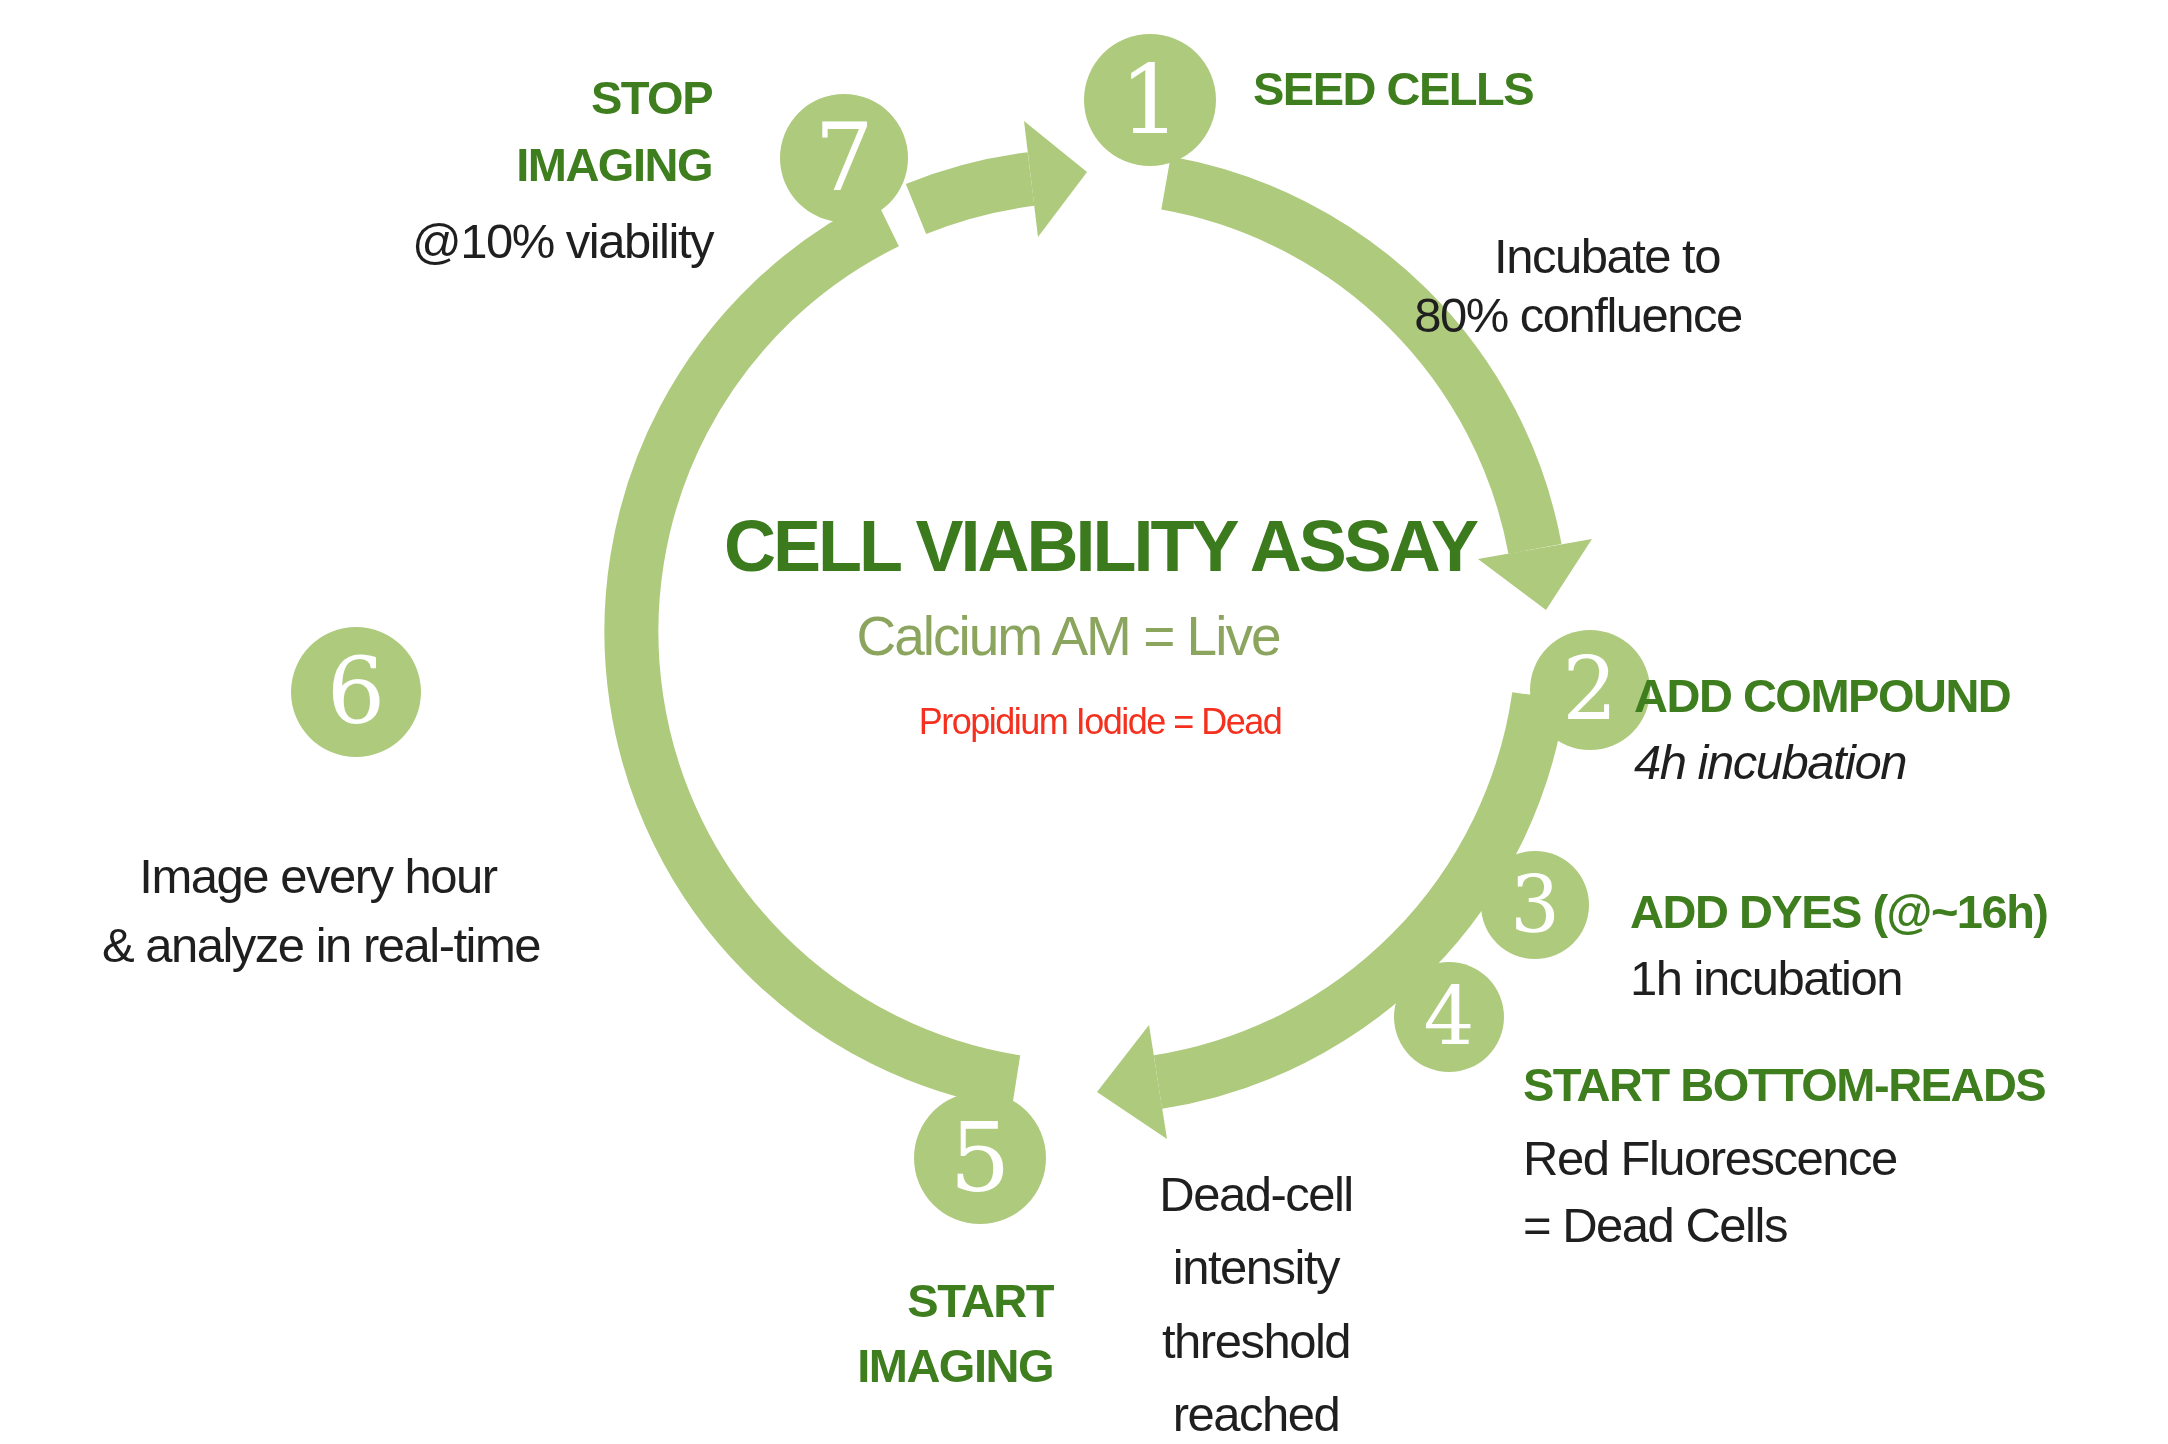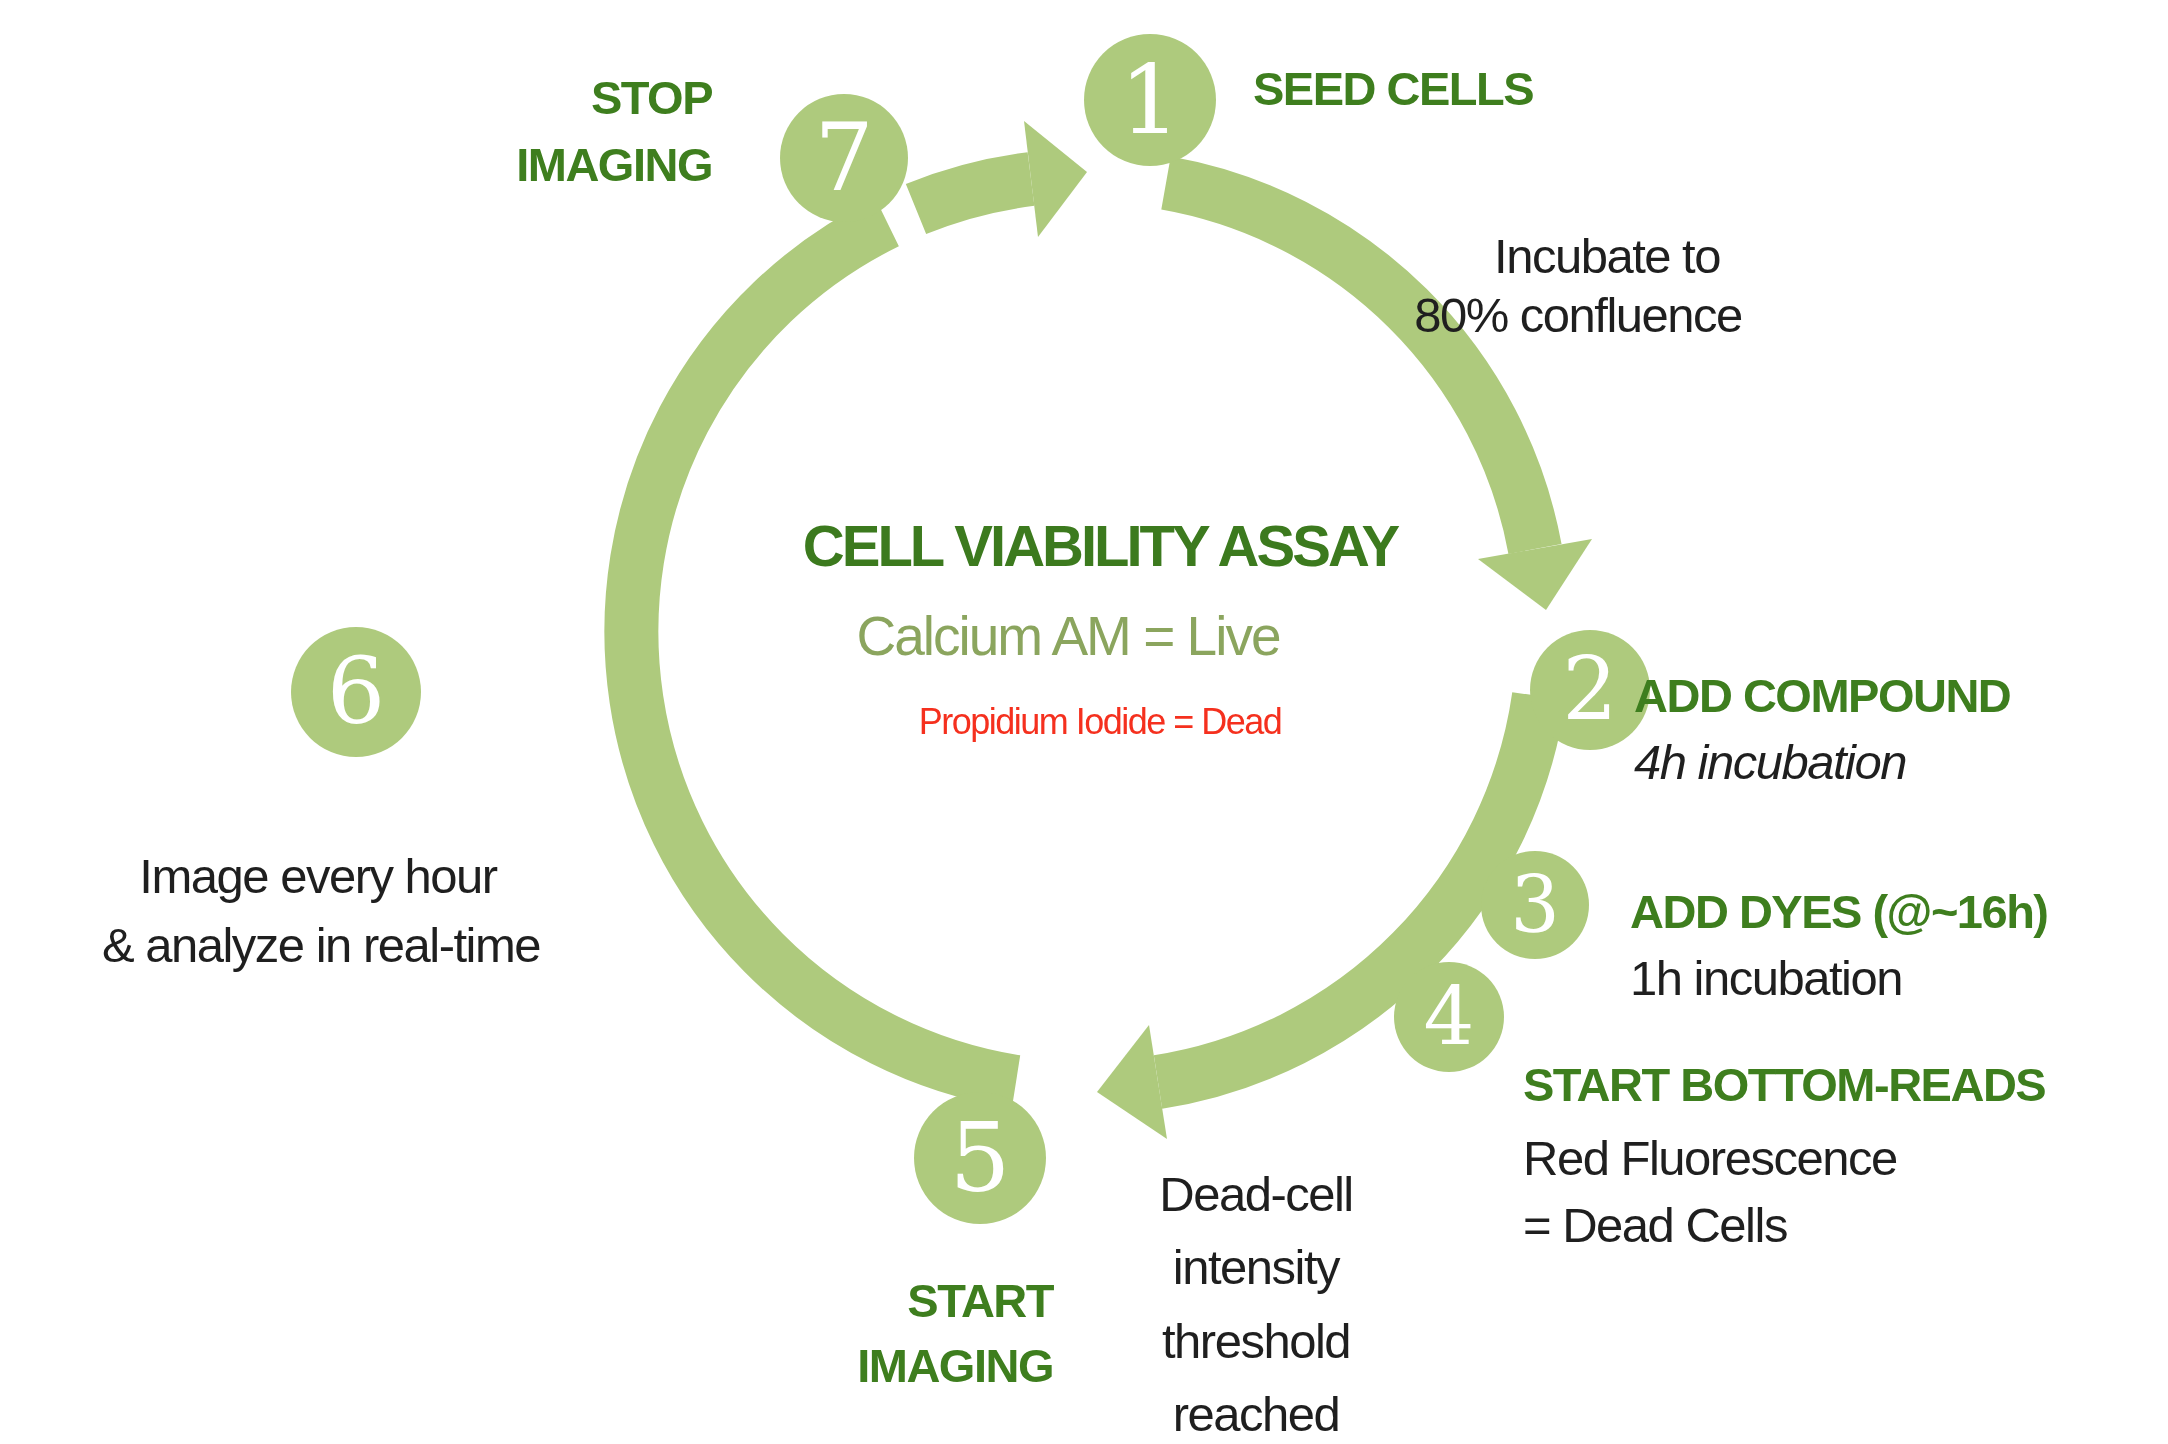--- a/index.html
+++ b/index.html
@@ -37,21 +37,21 @@
     letter-spacing:-1.5px;
   }
   .t{
     color:var(--black,#1f1f1f);
     font-size:49px;
     letter-spacing:-1.5px;
   }
   .title-main{
     font-weight:bold;
     color:var(--titlegreen,#3c7a1e);
-    font-size:58px;
+    font-size:72px;
     letter-spacing:-3px;
   }
   .title-live{
     color:var(--olive,#8ba55e);
     font-size:55px;
     letter-spacing:-2px;
   }
   .title-dead{
     color:var(--red,#f5301e);
     font-size:36px;
@@ -122,14 +122,15 @@
   <div class="txt c t" style="left:1256px;top:1194px;">Dead-cell</div>
   <div class="txt c t" style="left:1256px;top:1267px;">intensity</div>
   <div class="txt c t" style="left:1256px;top:1341px;">threshold</div>
   <div class="txt c t" style="left:1256px;top:1414px;">reached</div>
 
   <div class="txt c t" style="left:318px;top:876px;">Image every hour</div>
   <div class="txt c t" style="left:321px;top:945px;">&amp; analyze in real-time</div>
 
   <div class="txt r h" style="right:1456px;top:97px;">STOP</div>
   <div class="txt r h" style="right:1456px;top:164px;">IMAGING</div>
+  <div class="txt r t" style="right:1455px;top:241px;">@10% viability</div>
 
 </div>
 
 </body></html>

